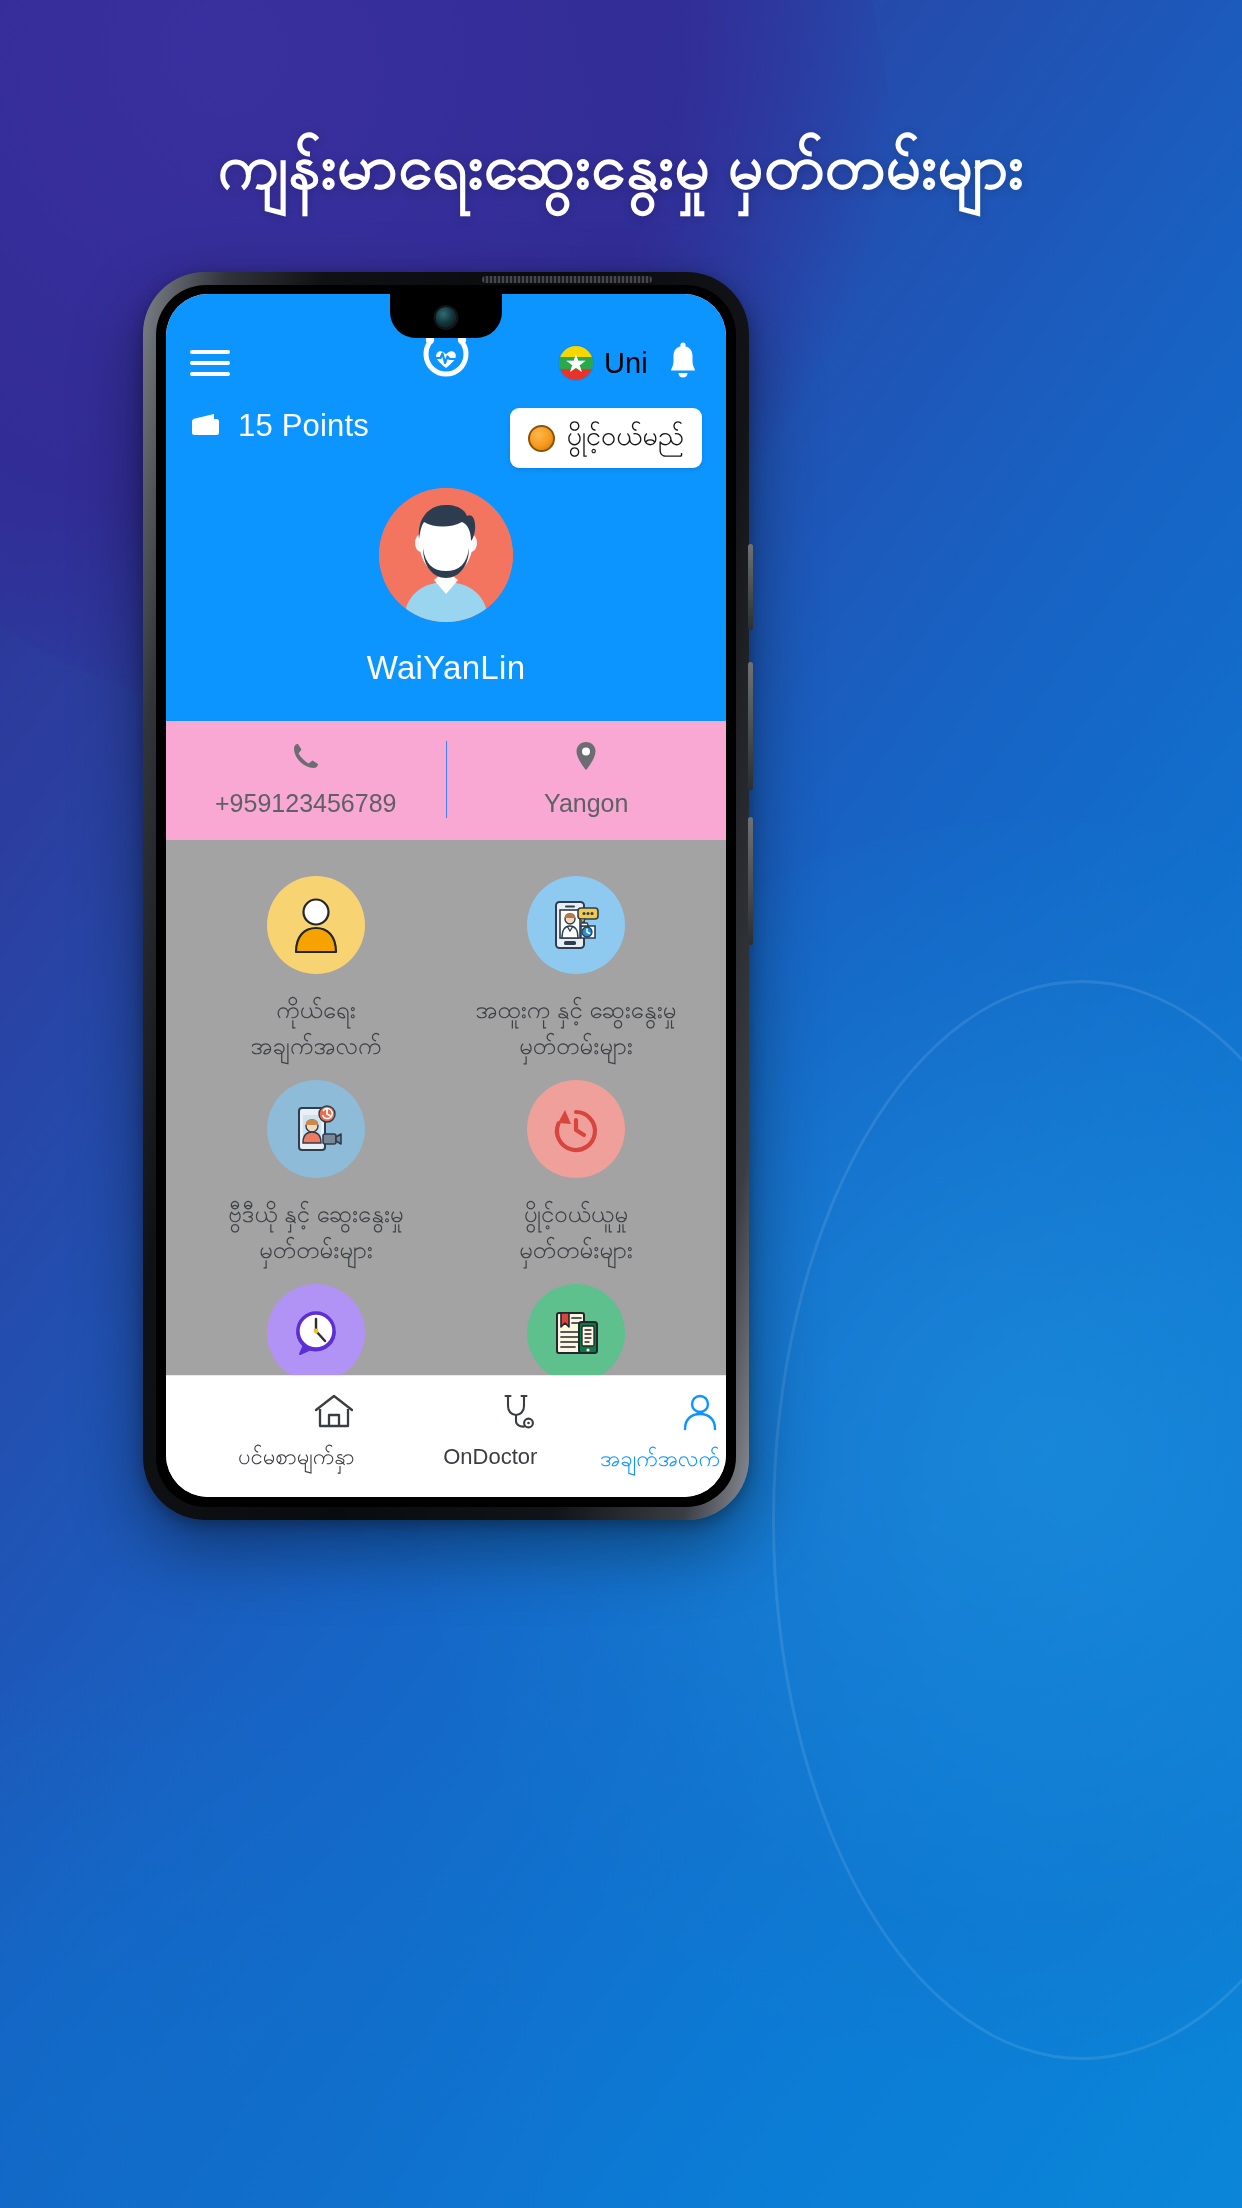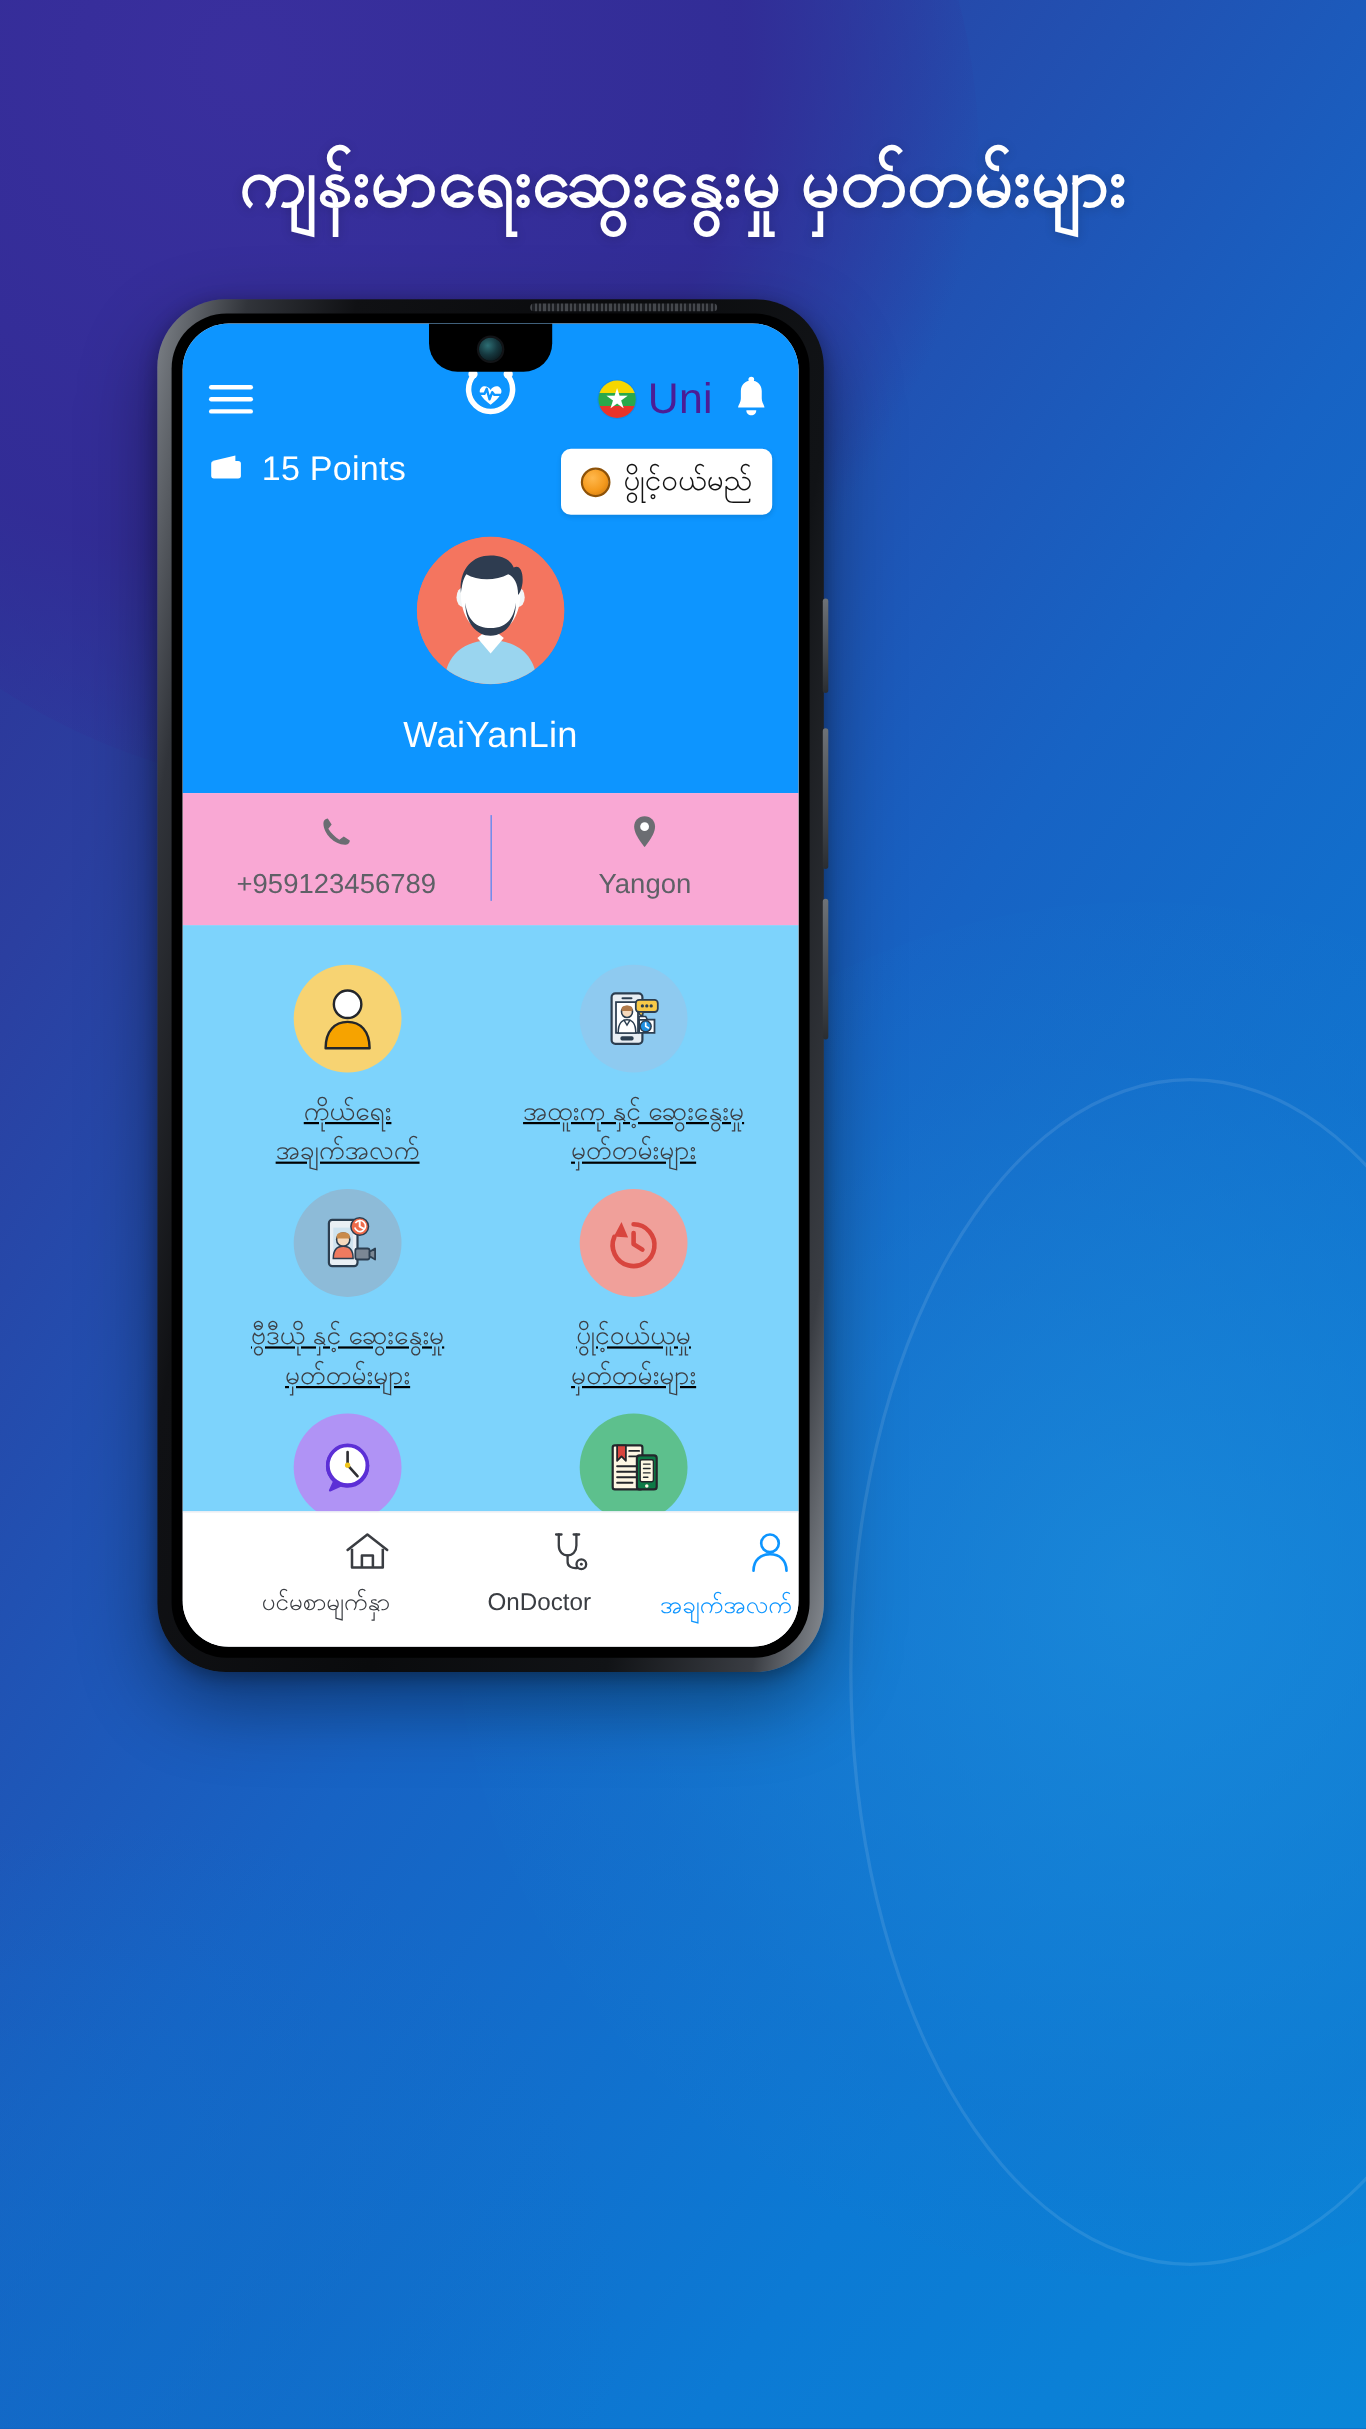--- a/index.html
+++ b/index.html
@@ -125,21 +125,21 @@
   .lang { display:flex; align-items:center; gap:11px; cursor:pointer; }
   .flag {
     width:34px; height:34px; border-radius:50%; overflow:hidden; position:relative;
     background:linear-gradient(180deg,#f6d700 0 33.3%,#2aa84a 33.3% 66.6%,#e8332a 66.6% 100%);
     box-shadow:0 0 0 1px rgba(0,0,0,.08);
   }
   .flag .star {
     position:absolute; left:50%; top:50%; transform:translate(-50%,-50%);
     font-size:25px; line-height:1; color:#fff;
   }
-  .lang-label { color:#4c1d95; font-size:39px; font-weight:400; letter-spacing:.2px; }
+  .lang-label { color:#000000; font-size:29px; font-weight:400; letter-spacing:.2px; }
   .bell { cursor:pointer; }
 
   
   .points-row {
     display:flex; align-items:flex-start; justify-content:space-between;
     padding:16px 0 0 0; height:78px;
   }
   .points { display:flex; align-items:center; gap:14px; }
   .points-text { color:#fff; font-size:31px; letter-spacing:.2px; }
   .buy-btn {
@@ -178,27 +178,26 @@
   }
   .contact-col {
     flex:1; text-align:center;
     display:flex; flex-direction:column; align-items:center; gap:14px;
   }
   .contact-col + .contact-col { border-left:1px solid #3b82f6; }
   .contact-val { color:#5e6066; font-size:25px; }
 
   
   .grid-area {
-    flex:1 1 auto; background:#7dd3fc;
+    flex:1 1 auto; background:#a3a3a3;
     padding:26px 20px 8px 20px;
     display:grid; grid-template-columns:1fr 1fr;
     grid-auto-rows:1fr;
     row-gap:6px;
     overflow:hidden;
-    text-decoration:underline;
   }
   .tile {
     display:flex; flex-direction:column; align-items:center; justify-content:flex-start;
     padding-top:10px; cursor:pointer;
   }
   .tile-icon {
     width:98px; height:98px; border-radius:50%;
     display:flex; align-items:center; justify-content:center;
     flex:0 0 auto;
   }

